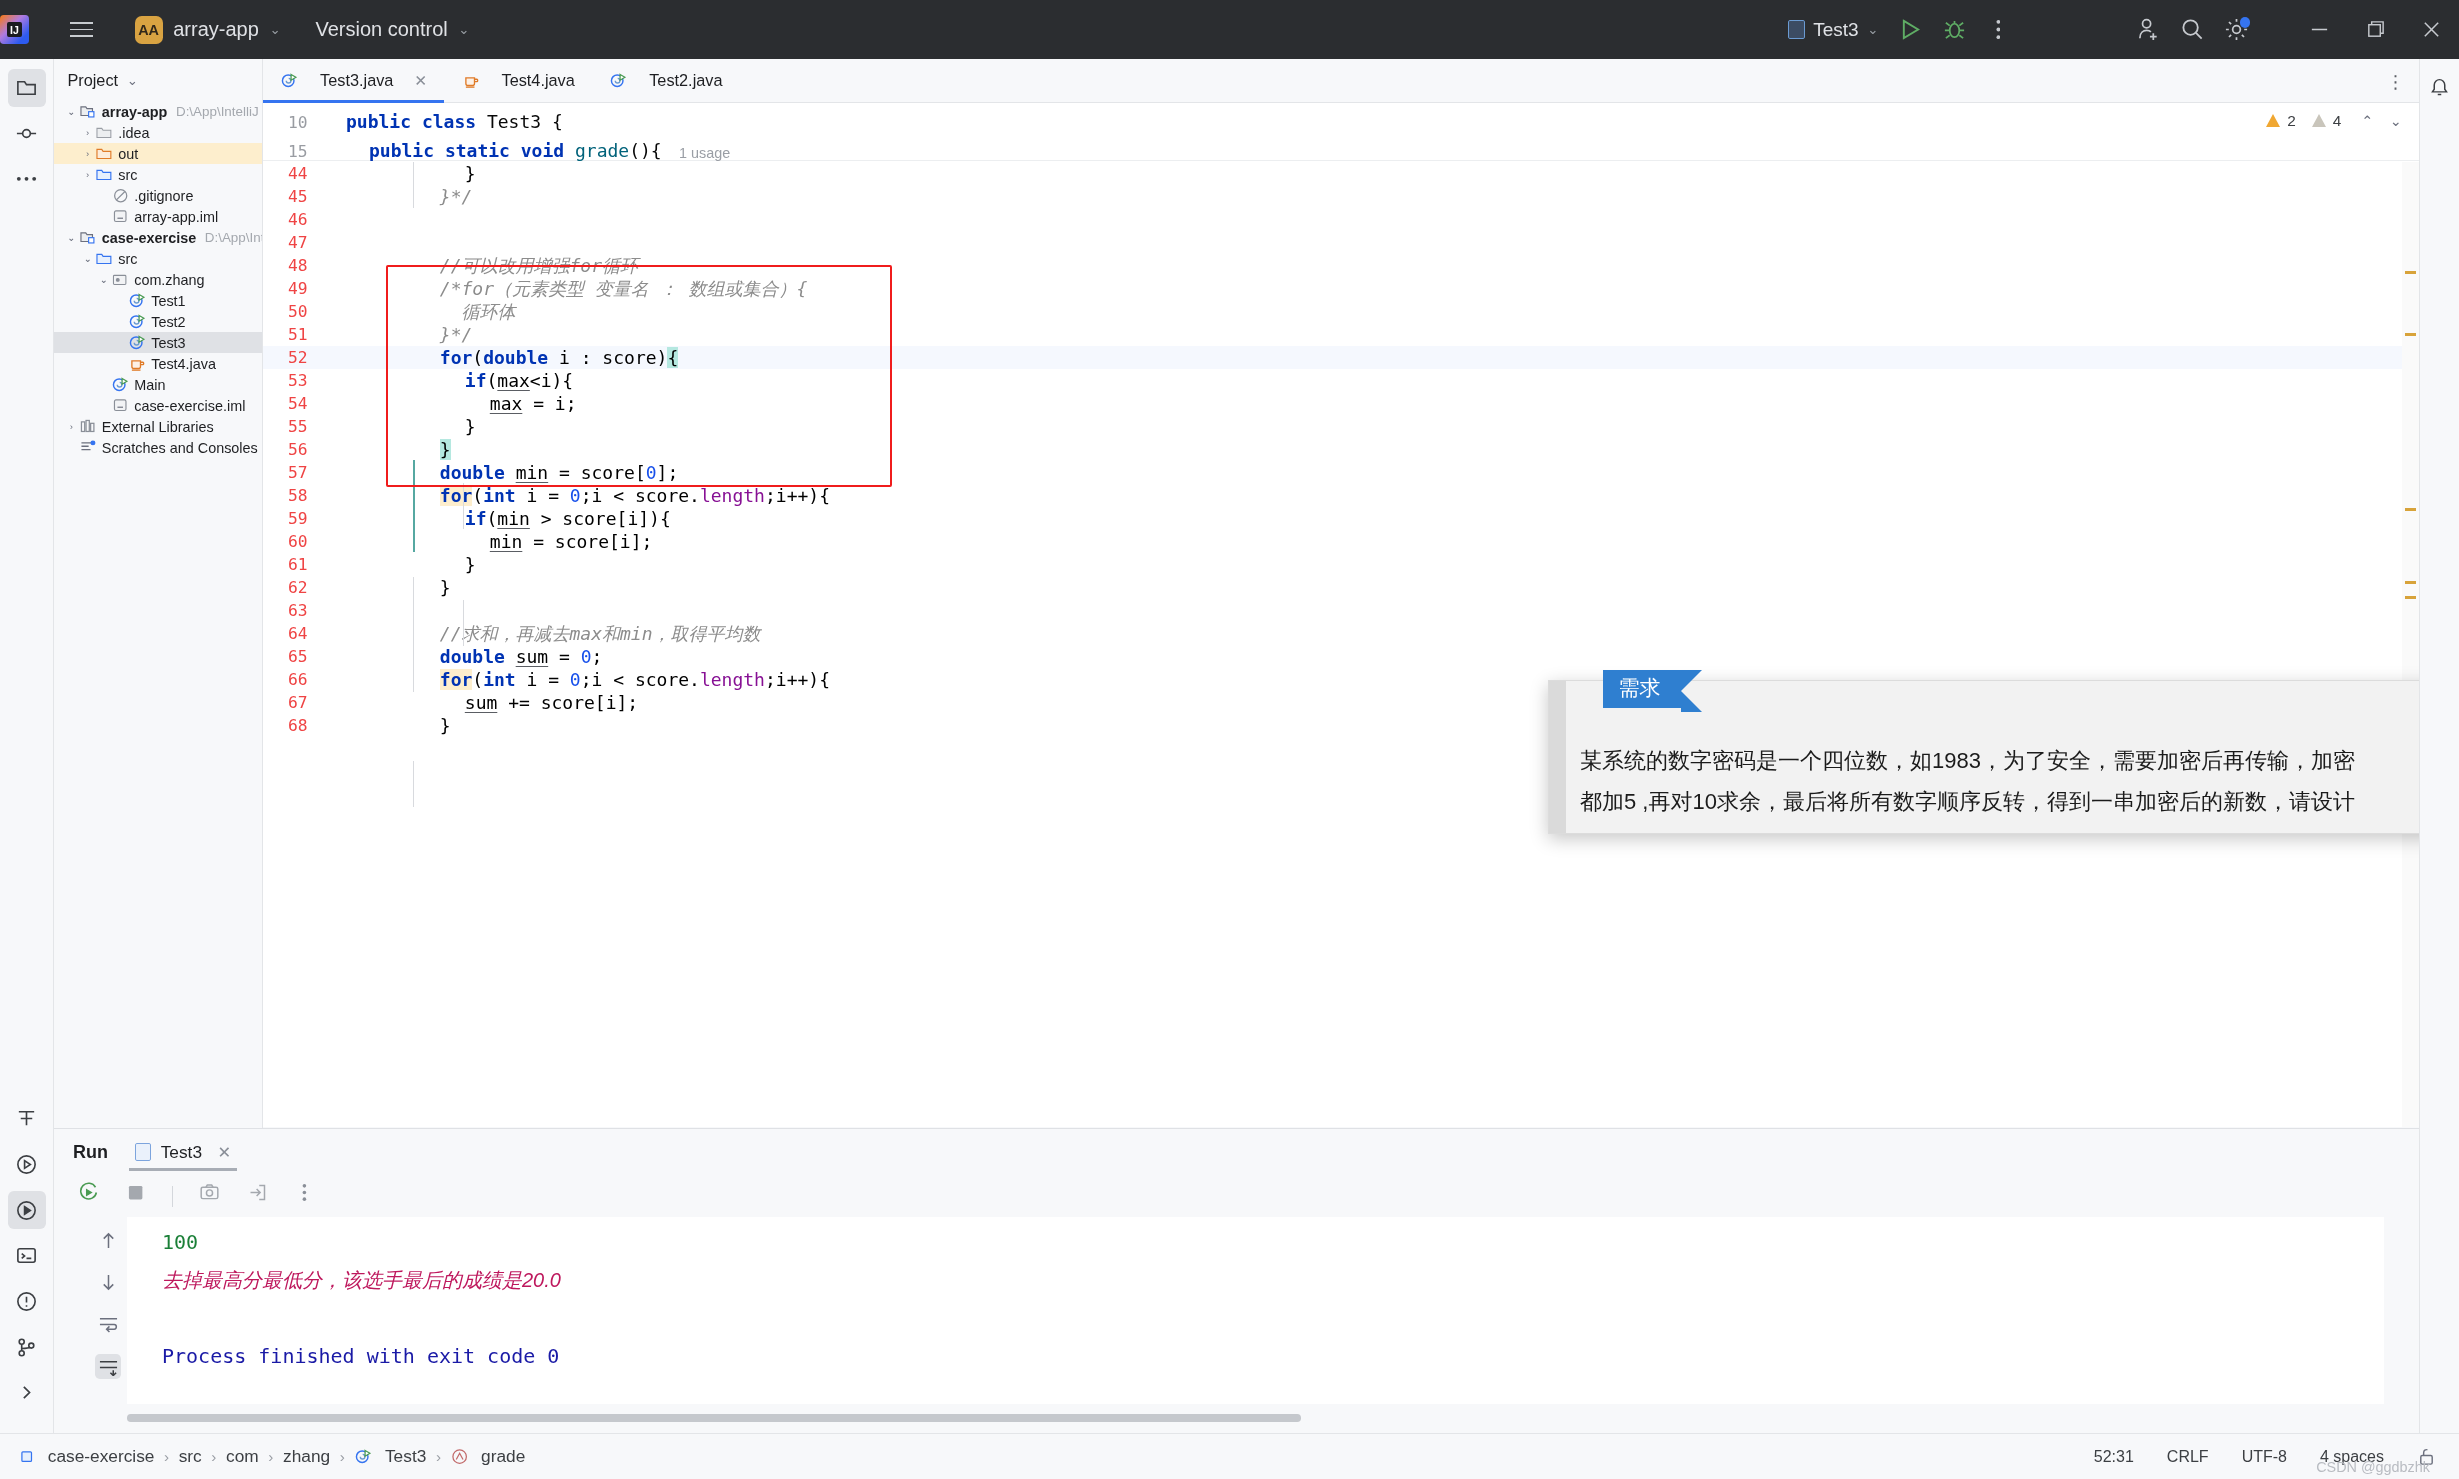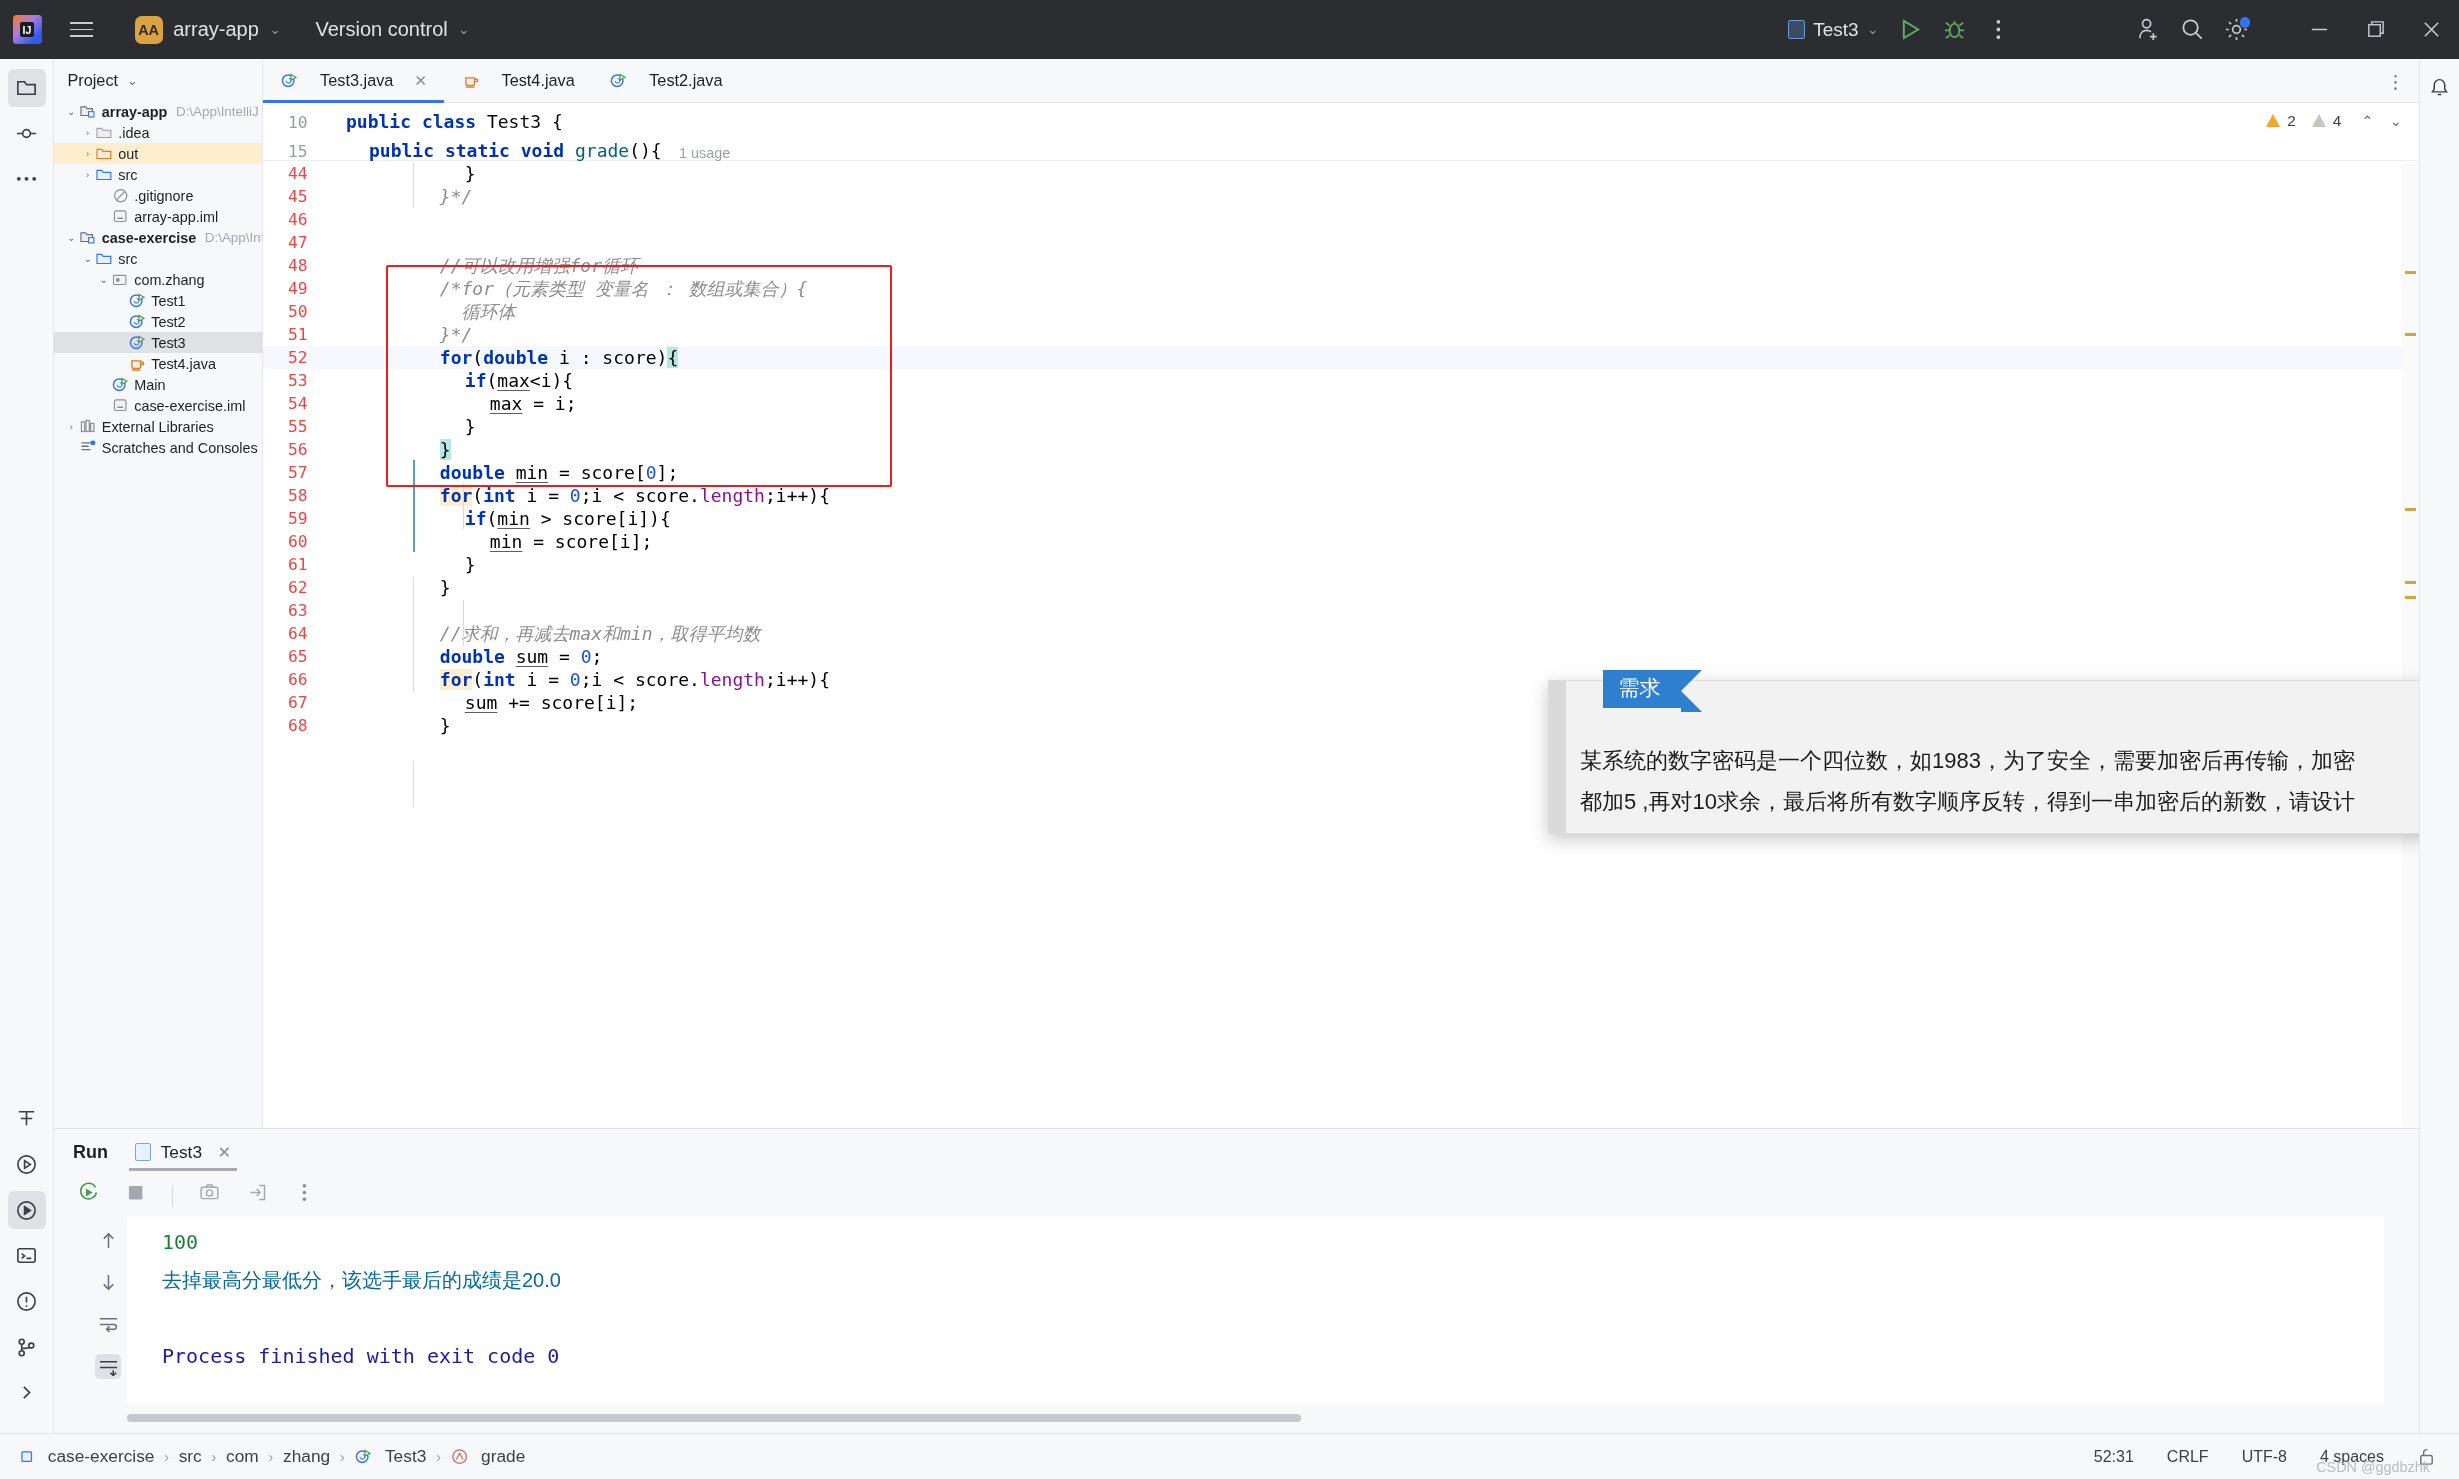--- a/index.html
+++ b/index.html
@@ -10,21 +10,21 @@
     background: #f7f8fa;
   }
   body { position: relative; }
 
   
   .titlebar {
     position: absolute; left: 0; top: 0; width: 2459px; height: 59px;
     background: #2b2d30; display: flex; align-items: center;
     color: #cfd2d6;
   }
-  .tb-logo { width: 54px; display: flex; justify-content: center; align-items: center; }
+  .tb-logo { width: 54px; display: flex; justify-content: flex-start; align-items: center; }
   .ij-logo {
     width: 29px; height: 29px; border-radius: 3.8px;
     background: linear-gradient(135deg,#f97a12 0%,#b07be0 40%,#2d5bf0 80%);
     display: flex; align-items: center; justify-content: center;
     font-size: 12.5px; color:#fff; font-weight:700;
   }
   .ij-logo span { display:block; background:#1b1c20; color:#fff; font-size:10.6px; padding:1.9px 2.9px; border-radius:1.9px;}
   .hamburger { width: 44px; height:38px; display:flex; flex-direction:column; justify-content:center; align-items:center; gap:4.8px; margin-left:5.8px;}
   .hamburger i { display:block; width:23px; height:1.9px; background:#c8ccd0; }
   .proj-chip {
@@ -155,21 +155,21 @@
   .rp-tab::after { content:''; position:absolute; left:0; right:0; bottom:3.8px; height:2.9px; background:#a8adb5; }
   .rp-tabicon { width:16.3px;height:18px;border:1.5px solid #7ca4dd;border-radius:1.9px;background:#eaf1fb;}
   .rp-toolbar { height:42px; display:flex; align-items:center; padding-left:15.4px; gap:9.6px; }
   .tb-sep { width:1px; height:21px; background:#d4d7dc; margin:0 7.7px;}
   .console {
     position:absolute; left:73px; top:88px; right:35px; bottom:29px; background:#ffffff;
     font-family:"DejaVu Sans Mono", monospace; font-size:20px; overflow:hidden; padding-top:5.8px;
   }
   .cons-line { height:38px; line-height:38px; padding-left:35px; white-space:pre; }
   .c-green { color:#1a7f37; }
-  .c-black { color:#0369a1; font-family:"Liberation Sans", sans-serif; font-size:20px;}
+  .c-black { color:#be185d; font-family:"Liberation Sans", sans-serif; font-size:20px;font-style:italic;}
   .c-blue { color:#1a1aa6; }
   .cons-gutter { position:absolute; left:35px; top:88px; width:38px; bottom:29px; display:flex; flex-direction:column; align-items:center; gap:21px; padding-top:13.4px;}
   .cons-hscroll { position:absolute; left:73px; bottom:11.5px; width:1174px; height:7.7px; background:#c5c8cd; border-radius:3.8px;}
 
   
   .statusbar {
     position:absolute; left:0; bottom:0; width:2459px; height:46px; background:#f7f8fa;
     border-top:1px solid #e3e5e8; display:flex; align-items:center;
   }
   .bcrumb { display:flex; align-items:center; gap:9.6px; margin-left:17.3px; font-size:17.3px; color:#3c3f43;}

